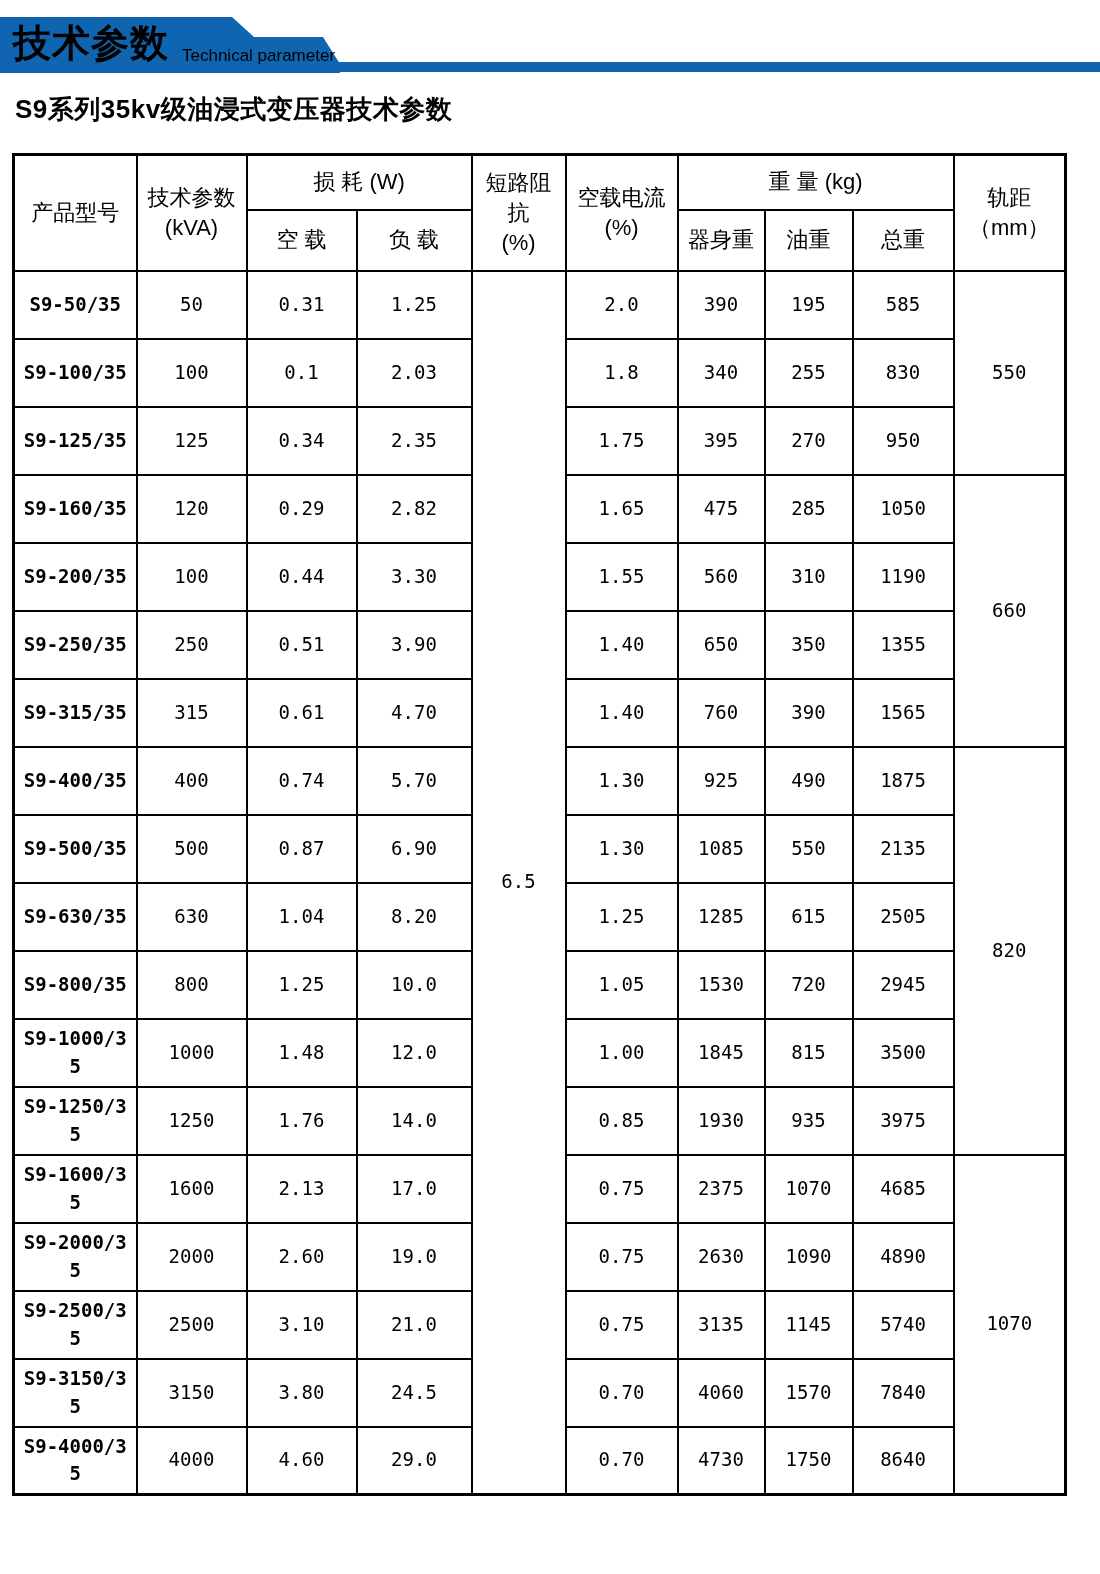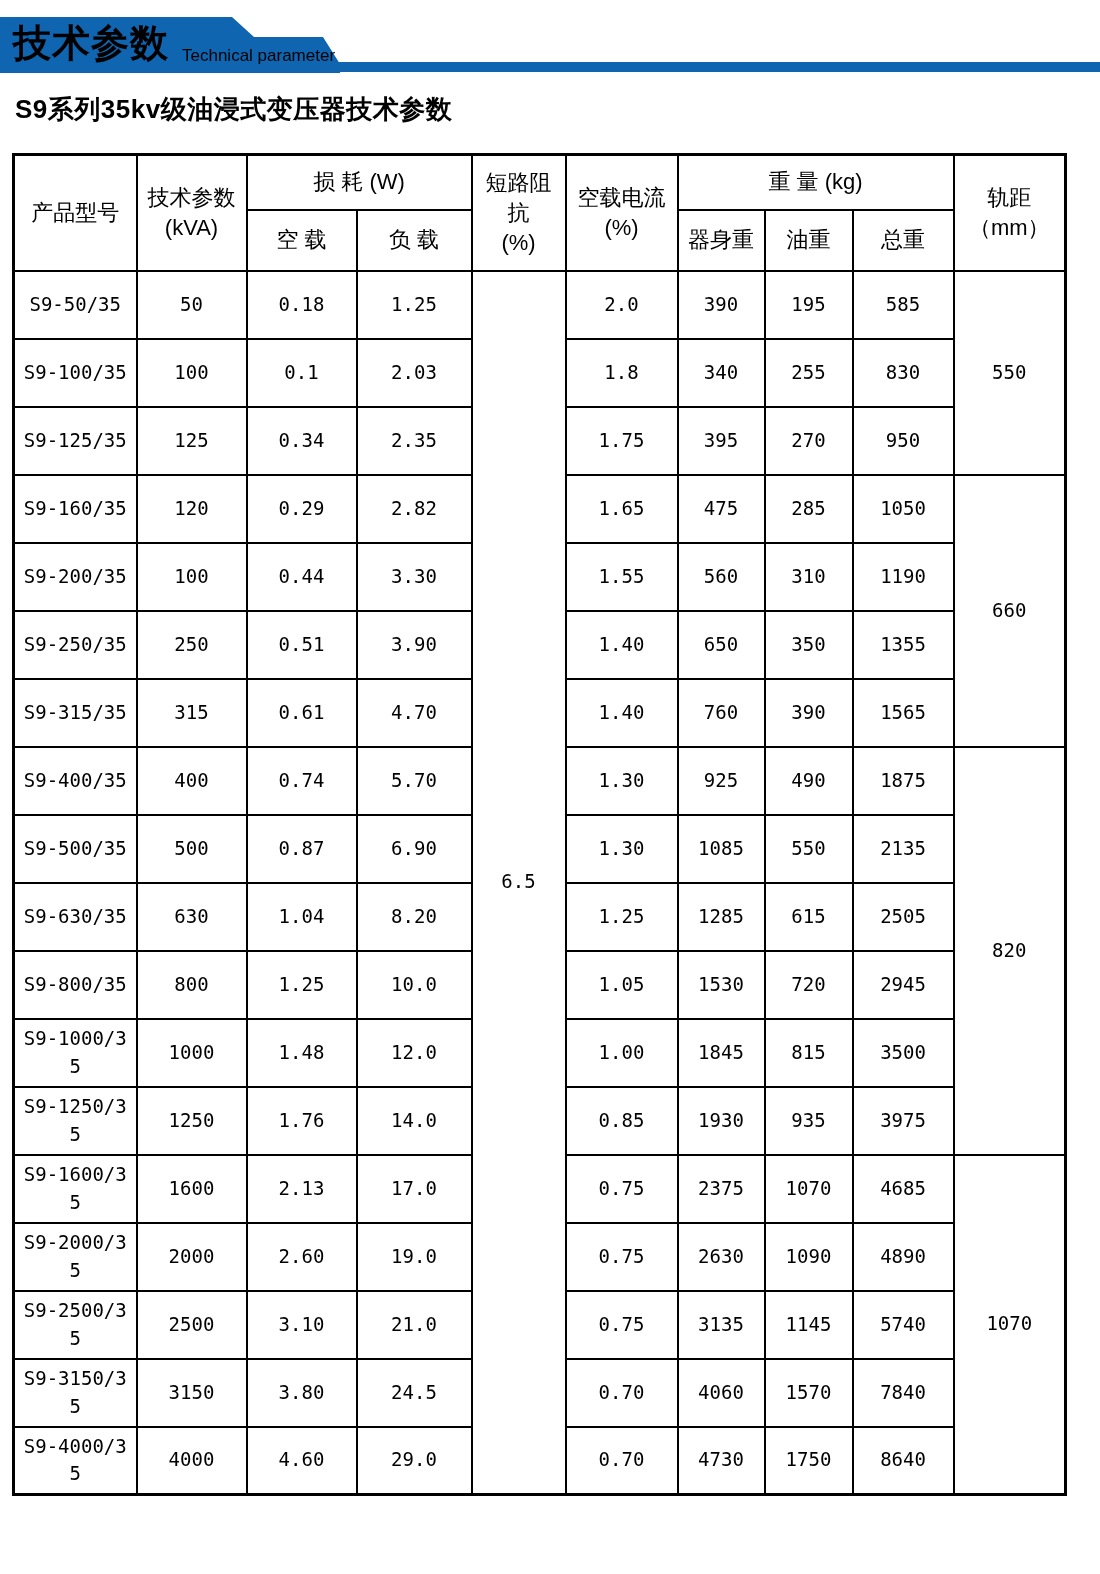--- a/index.html
+++ b/index.html
@@ -71,20 +71,21 @@
   tbody tr { height: 68px; }
   table.spec td {
     font-size: 19px;
     font-family: "DejaVu Sans Mono", monospace;
     line-height: 1.45;
   }
   td.model {
     word-break: break-all;
     padding: 0 4px;
     font-size: 19px;
+    font-weight: bold;
   }
 </style>
 </head>
 <body>
 
 <div class="banner">
   <div class="banner-strip"></div>
   <div class="banner-main"></div>
   <div class="banner-title-zh">技术参数</div>
   <div class="banner-title-en">Technical parameter</div>
@@ -125,21 +126,21 @@
       <th>负 载</th>
       <th>器身重</th>
       <th>油重</th>
       <th>总重</th>
     </tr>
   </thead>
   <tbody>
       <tr>
         <td class="model">S9-50/35</td>
         <td class="num">50</td>
-        <td class="num">0.18</td>
+        <td class="num">0.31</td>
         <td class="num">1.25</td>
         <td class="num" rowspan="18">6.5</td>
         <td class="num">2.0</td>
         <td class="num">390</td>
         <td class="num">195</td>
         <td class="num">585</td>
         <td class="num" rowspan="3">550</td>
       </tr>
       <tr>
         <td class="model">S9-100/35</td>

